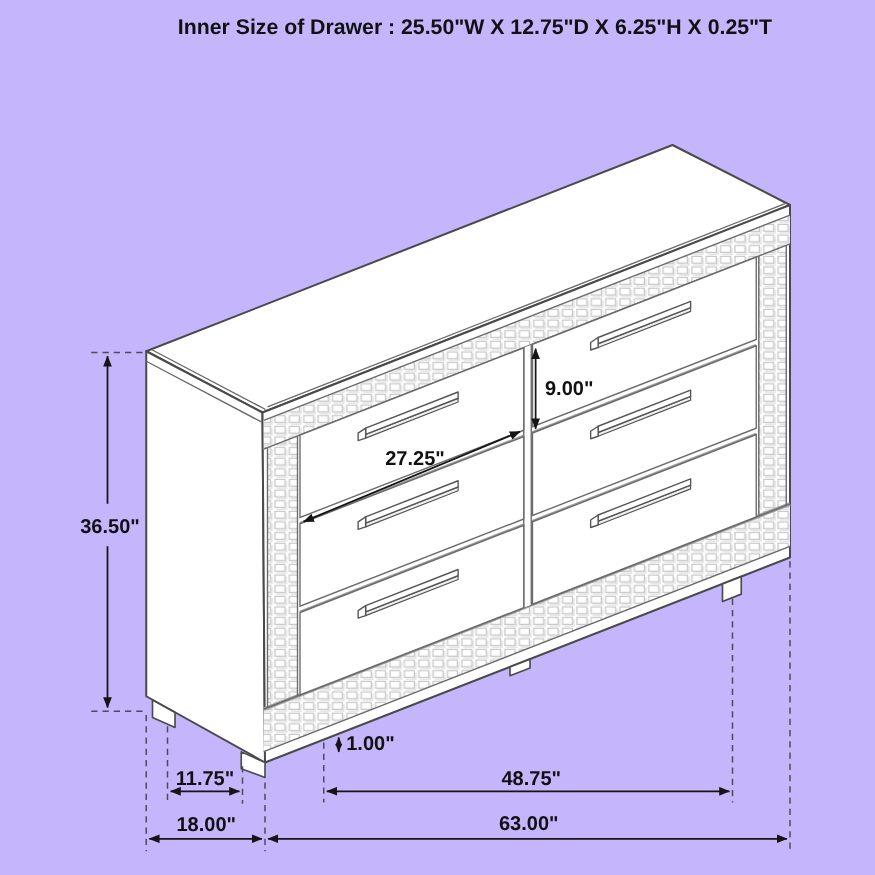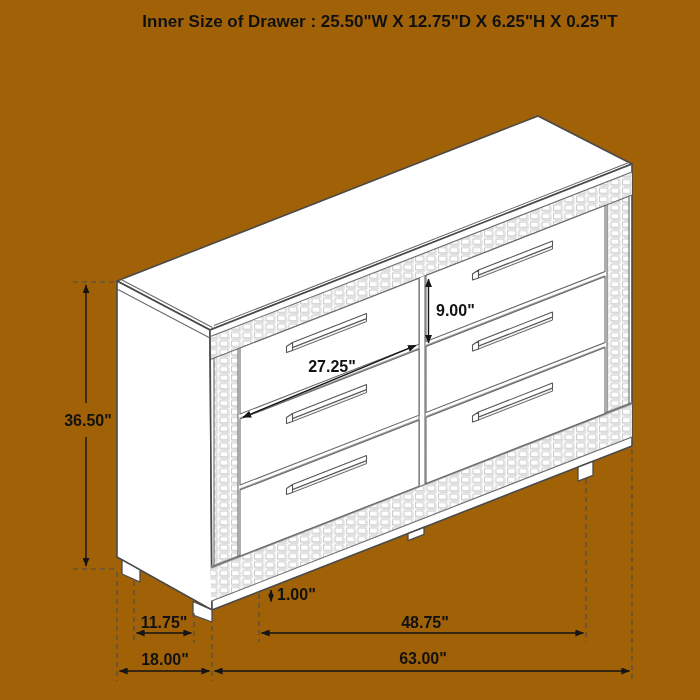--- a/index.html
+++ b/index.html
@@ -1,16 +1,16 @@
 <!DOCTYPE html>
 <html><head>
 <meta charset="utf-8">
 <style>
   html,body{margin:0;padding:0;background:#fff;}
-  .stage{position:relative;width:700px;height:700px;background:#a16207;overflow:hidden;
+  .stage{position:relative;width:700px;height:700px;background:#c4b5fd;overflow:hidden;
          font-family:"Liberation Sans", sans-serif;}
   svg{position:absolute;left:0;top:0;}
   .title-text{font-family:"Liberation Sans", sans-serif;font-size:17px;font-weight:bold;fill:#111;}
   .dim-label{font-family:"Liberation Sans", sans-serif;font-size:16px;font-weight:bold;fill:#111;}
   .outline{fill:#ffffff;stroke:#4a4a4a;stroke-width:1.6;stroke-linejoin:round;}
   .thin{fill:none;stroke:#6a6a6a;stroke-width:1.1;}
   .thick-gap{fill:none;stroke:#9e9e9e;stroke-width:3;}
   .drawer{fill:#ffffff;stroke:#6a6a6a;stroke-width:1.1;}
   .chkband{fill:url(#chk);stroke:none;}
   .handle-main{fill:#ffffff;stroke:#555;stroke-width:1.1;stroke-linejoin:round;}

